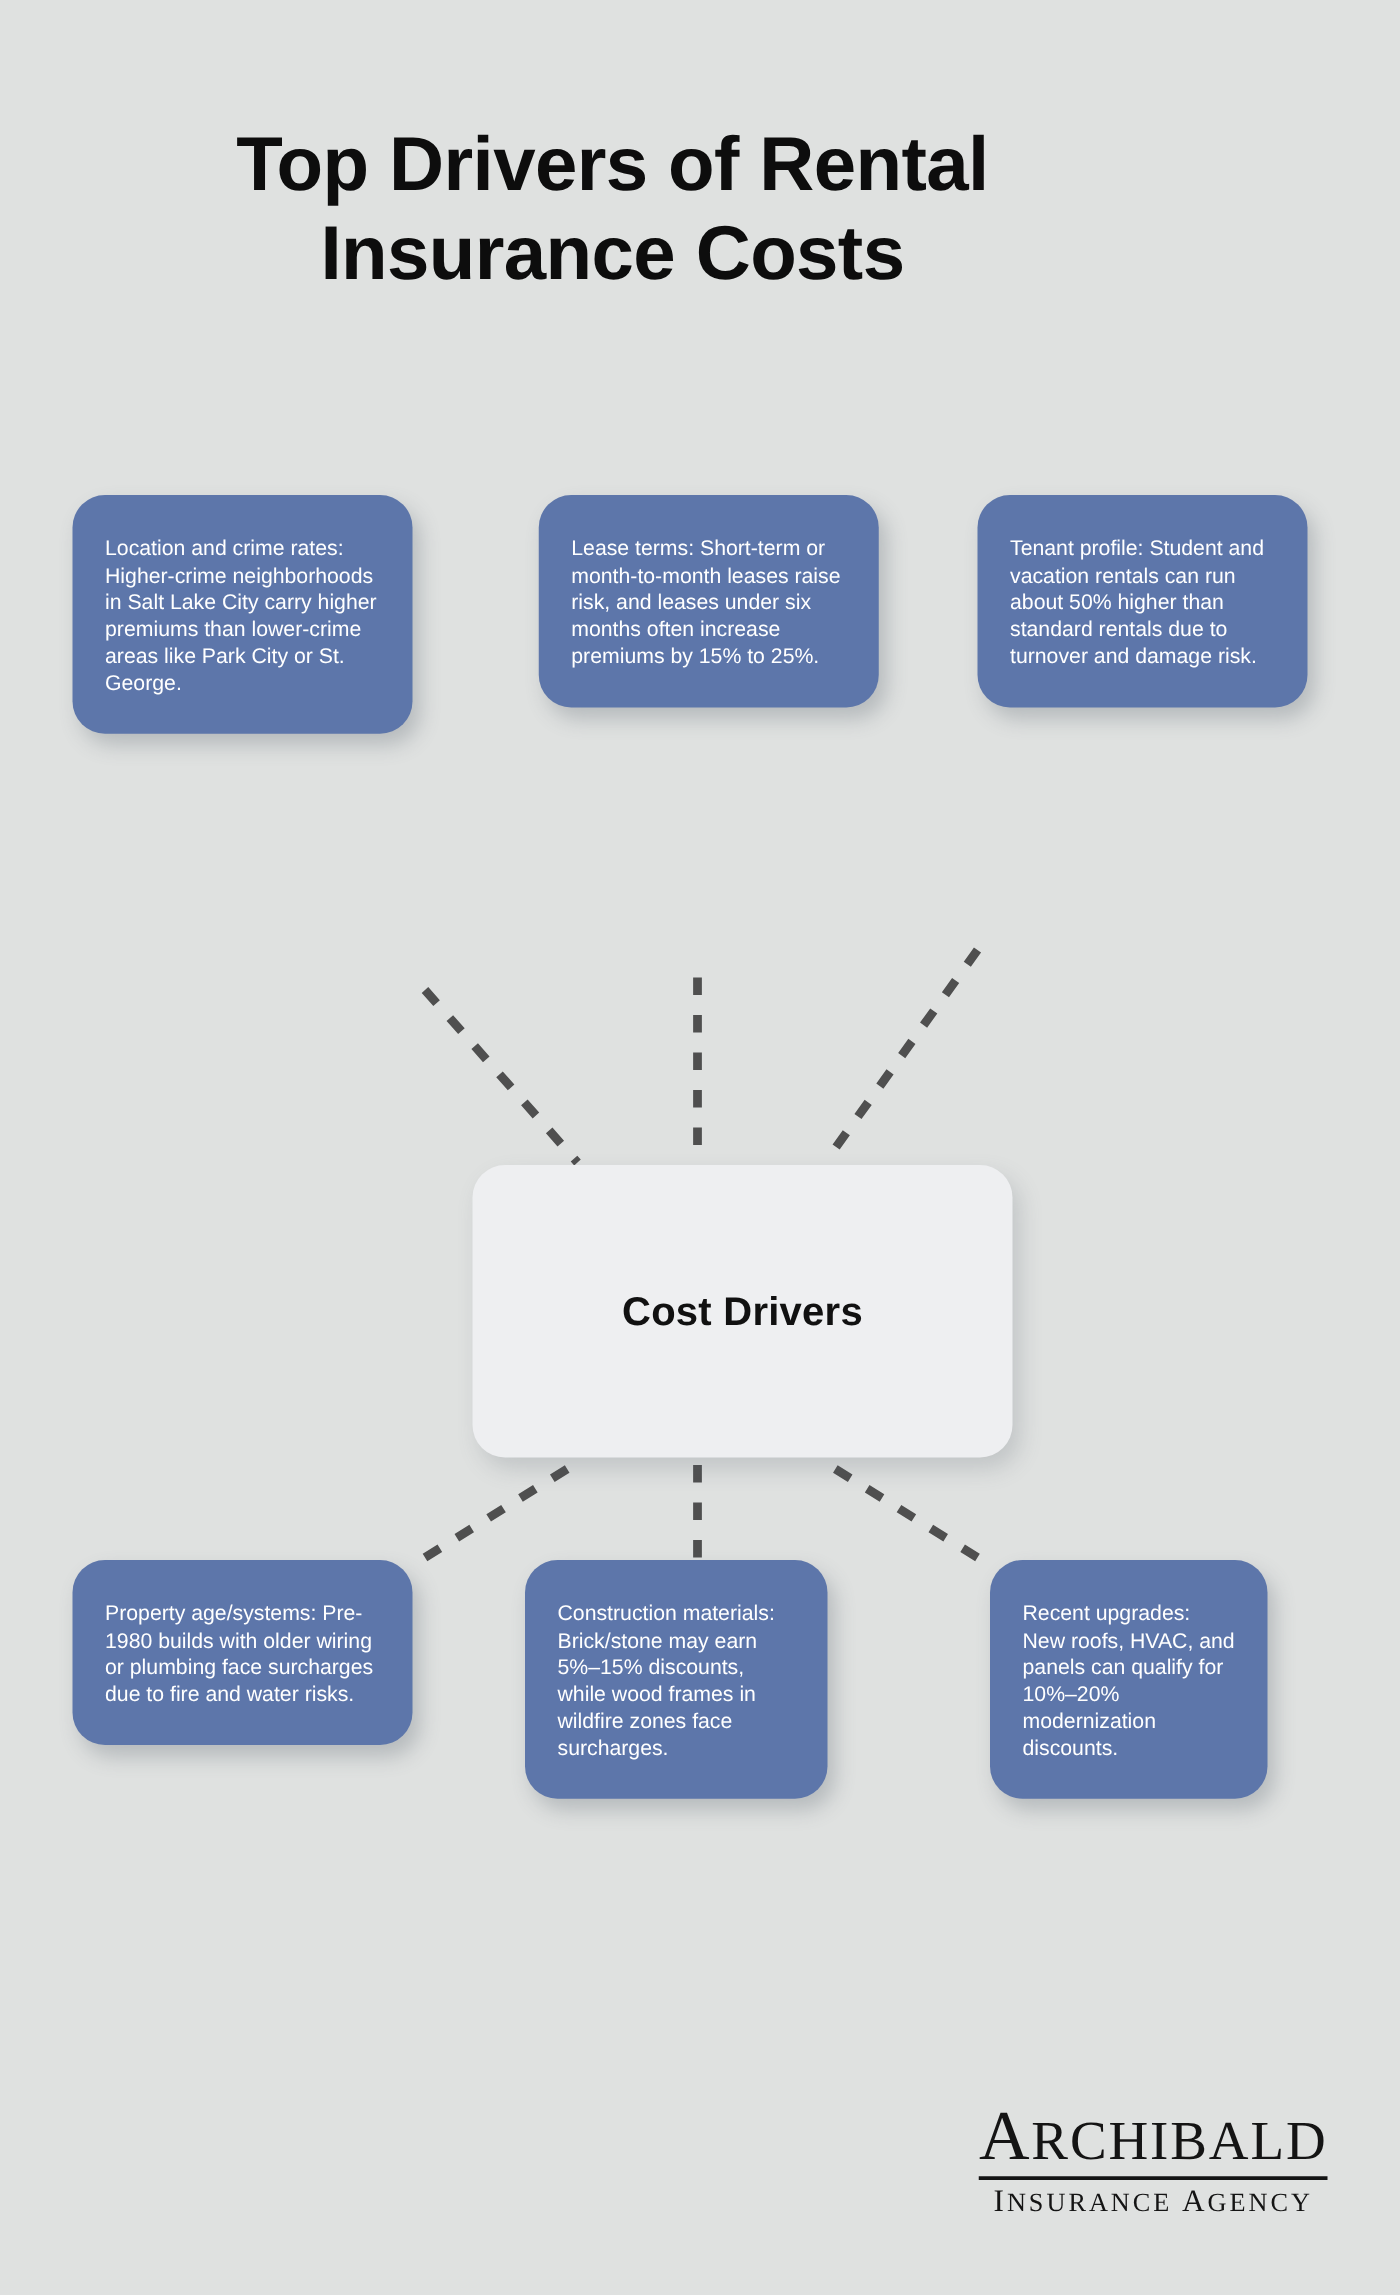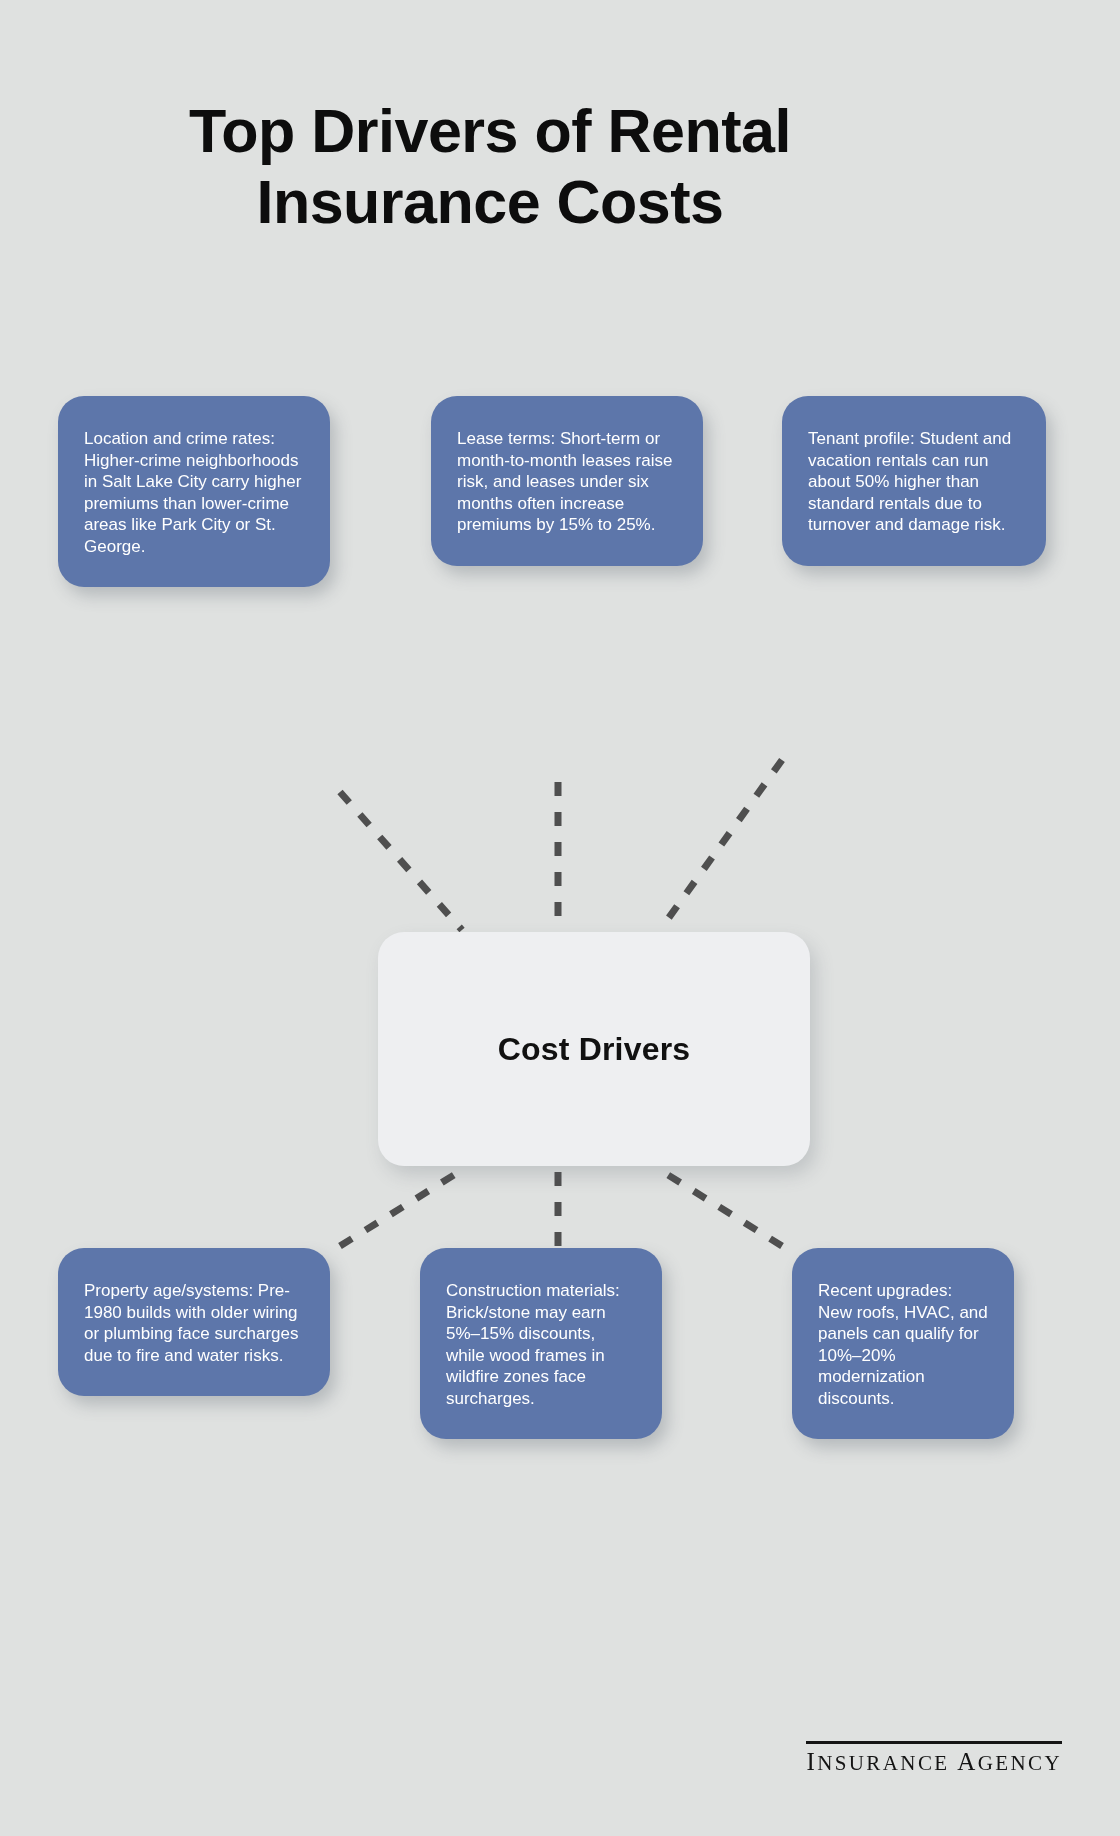--- a/index.html
+++ b/index.html
@@ -163,15 +163,16 @@
 
 <div class="card" id="card-5">
   <span class="card-text">Construction materials: Brick/stone may earn 5%–15% discounts, while wood frames in wildfire zones face surcharges.</span>
 </div>
 
 <div class="card" id="card-6">
   <span class="card-text">Recent upgrades: New roofs, HVAC, and panels can qualify for 10%–20% modernization discounts.</span>
 </div>
 
 <div class="logo">
+  <span class="logo-main"><span class="cap">A</span><span>RCHIBALD</span></span>
   <div class="logo-rule"></div>
   <span class="logo-sub"><span class="cap">I</span><span>NSURANCE </span><span class="cap">A</span><span>GENCY</span></span>
 </div>
 
 </body></html>

